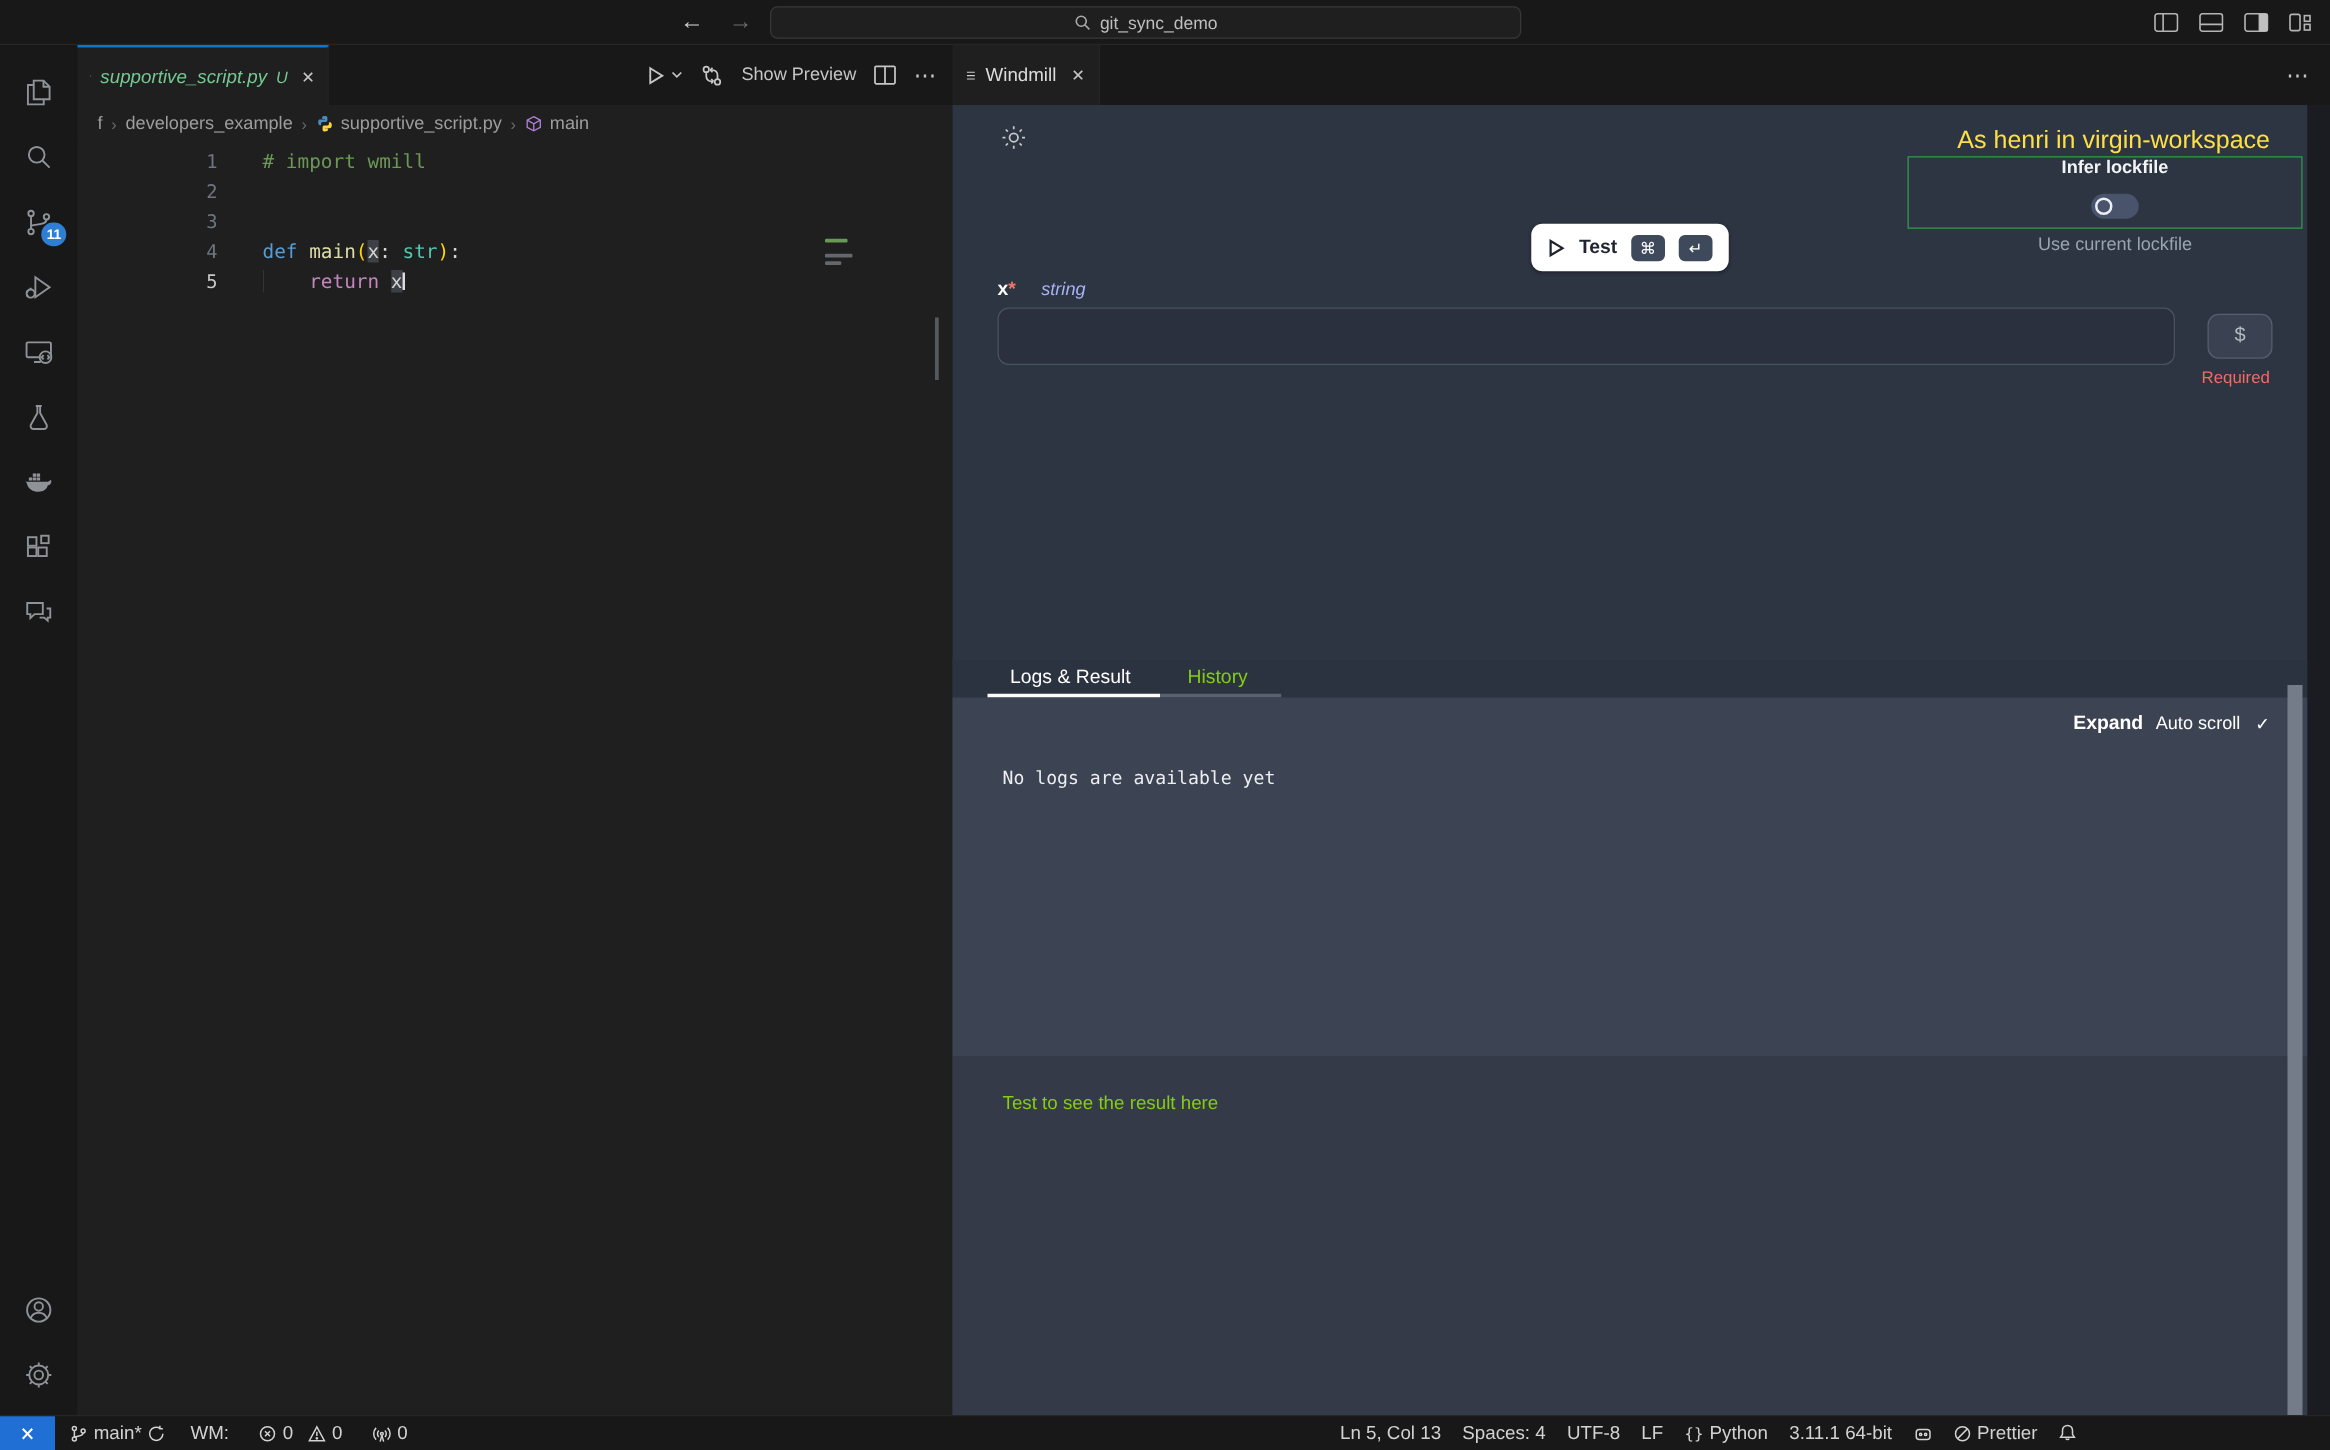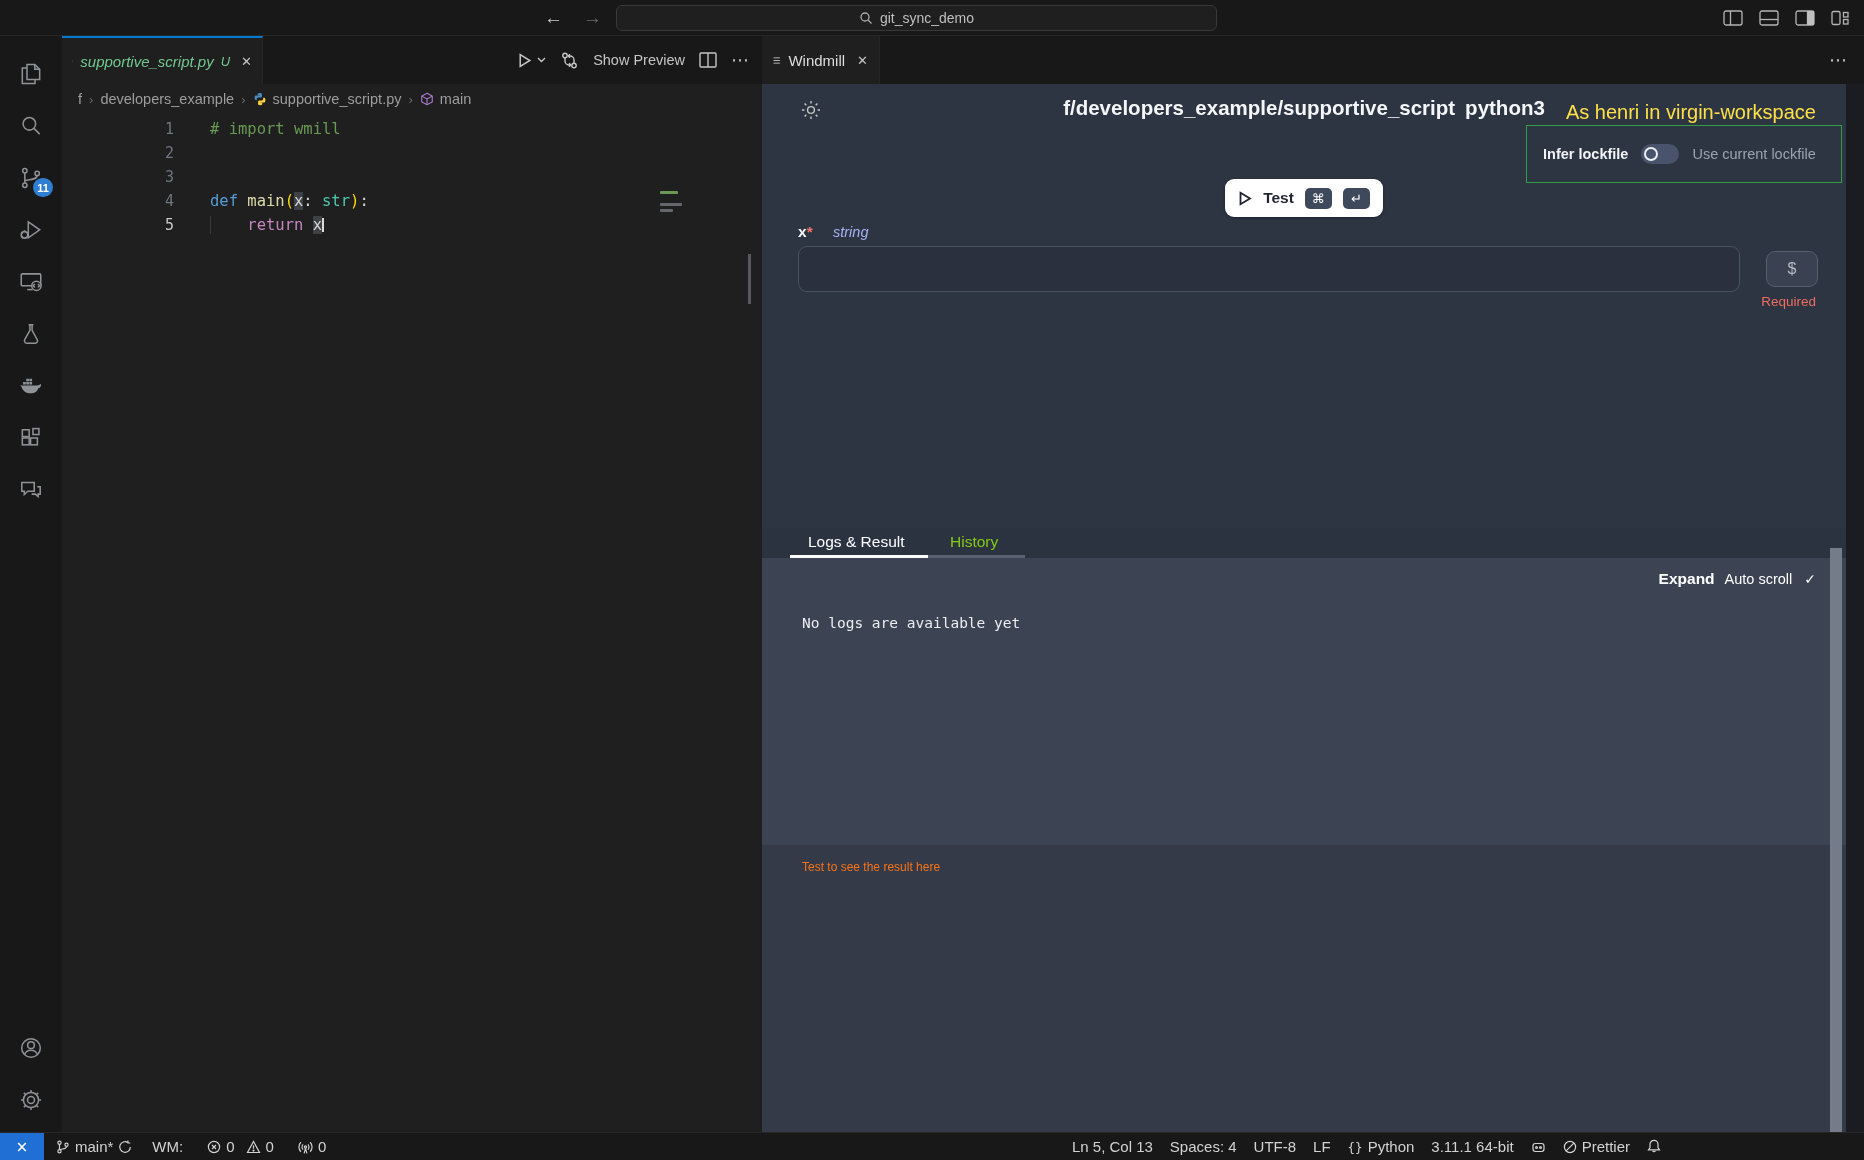--- a/index.html
+++ b/index.html
@@ -85,21 +85,21 @@
   .wm-scroll-thumb { position:absolute; right:22px; top:512px; bottom:0; width:12px; background:#757c89; cursor:pointer; }
 
   .sun-btn { position:absolute; left:38px; top:15px; cursor:pointer; }
   .sun-btn svg { stroke:#c8c8c8; fill:none; stroke-width:1.4; }
   .wm-title { position:absolute; left:0; right:0; top:12px; text-align:center;
               font-size:20.5px; font-weight:600; color:#f5f6f8; }
   .wm-title .lang { margin-left:10px; }
   .wm-context { position:absolute; right:30px; top:17px; font-size:20px; color:#fde047; }
 
   .lock-box { position:absolute; right:4px; top:41px; width:316px; height:58px;
-              border:1.5px solid #2f9e44; display:flex; align-items:center; padding-left:16px; gap:13px; }
+              border:1.5px solid #2f9e44; display:flex; align-items:center; padding-left:16px; gap:13px;flex-direction:column; }
   .lock-infer { font-size:14.5px; font-weight:600; color:#f3f4f6; }
   .lock-use   { font-size:14.5px; color:#9aa4b1; }
   .toggle { width:38px; height:20px; border-radius:10px; background:#49536b; position:relative; cursor:pointer; flex:0 0 auto; }
   .toggle-knob { position:absolute; left:3px; top:2.5px; width:14px; height:14px; border-radius:50%;
                  border:2px solid #eceff3; }
 
   .test-row { position:absolute; left:0; right:0; top:95px; display:flex; justify-content:center; }
   .test-btn { height:38px; background:#ffffff; border-radius:9px; display:flex; align-items:center;
               padding:0 13px; gap:11px; cursor:pointer; box-shadow:0 1px 3px rgba(0,0,0,.35); }
   .test-btn svg { stroke:#1f2430; fill:none; stroke-width:1.8; }
@@ -125,21 +125,21 @@
   .ltab-history { width:97px; padding-left:22px; color:#84cc16; border-bottom:3px solid #596070;text-align:center; }
 
   .logs-body { position:absolute; left:0; right:0; top:474px; height:287px; background:#3c4352; }
   .logs-header { position:absolute; right:30px; top:12px; display:flex; align-items:center; gap:10px; color:#fff;padding-left:11px; }
   .expand-btn { font-size:15.5px; font-weight:700; cursor:pointer; }
   .autoscroll { font-size:14.5px; cursor:pointer; }
   .check { font-size:14px; margin-left:2px; }
   .no-logs { position:absolute; left:40px; top:57px; font-family:"DejaVu Sans Mono", monospace;
              font-size:14.5px; color:#eceef1; }
   .result-body { position:absolute; left:0; right:0; top:761px; bottom:0; background:#343a48; }
-  .result-hint { position:absolute; left:40px; top:15px; font-size:12px; color:#f97316; }
+  .result-hint { position:absolute; left:40px; top:29px; font-size:15px; color:#84cc16; }
 
   
   .statusbar { position:absolute; left:0; right:0; bottom:0; height:28px; background:#181818;
                border-top:1px solid #262626; display:flex; align-items:center; font-size:15px; color:#d2d2d2; }
   .statusbar svg { stroke:#d2d2d2; fill:none; stroke-width:1.2; }
   .remote-btn { width:44px; height:28px; background:#1f6fd4; display:flex; align-items:center; justify-content:center; cursor:pointer; }
   .remote-btn svg { stroke:#ffffff; stroke-width:1.6; }
   .sb-item { display:flex; align-items:center; gap:5px; cursor:pointer; white-space:nowrap; }
   .sb-left { display:flex; align-items:center; }
   .sb-right { margin-left:auto; display:flex; align-items:center; gap:17px; padding-right:203px; }
@@ -382,23 +382,20 @@
         <span class="more-dots">⋯</span>
       </div>
 
     <div class="webview">
       <span class="sun-btn">
         <svg width="22" height="22" viewBox="0 0 22 22">
             <circle cx="11" cy="11" r="3.4"></circle>
             <path d="M11 2v2.4M11 17.6V20M2 11h2.4M17.6 11H20M4.6 4.6l1.7 1.7M15.7 15.7l1.7 1.7M17.4 4.6l-1.7 1.7M6.3 15.7l-1.7 1.7"></path>
           </svg>
       </span>
-      <div class="wm-title">
-        <span>f/developers_example/supportive_script</span><span class="lang">python3</span>
-      </div>
       <div class="wm-context">As henri in virgin-workspace</div>
 
       <div class="lock-box">
         <span class="lock-infer">Infer lockfile</span>
         <span class="toggle">
             <span class="toggle-knob"></span>
           </span>
         <span class="lock-use">Use current lockfile</span>
       </div>
 

